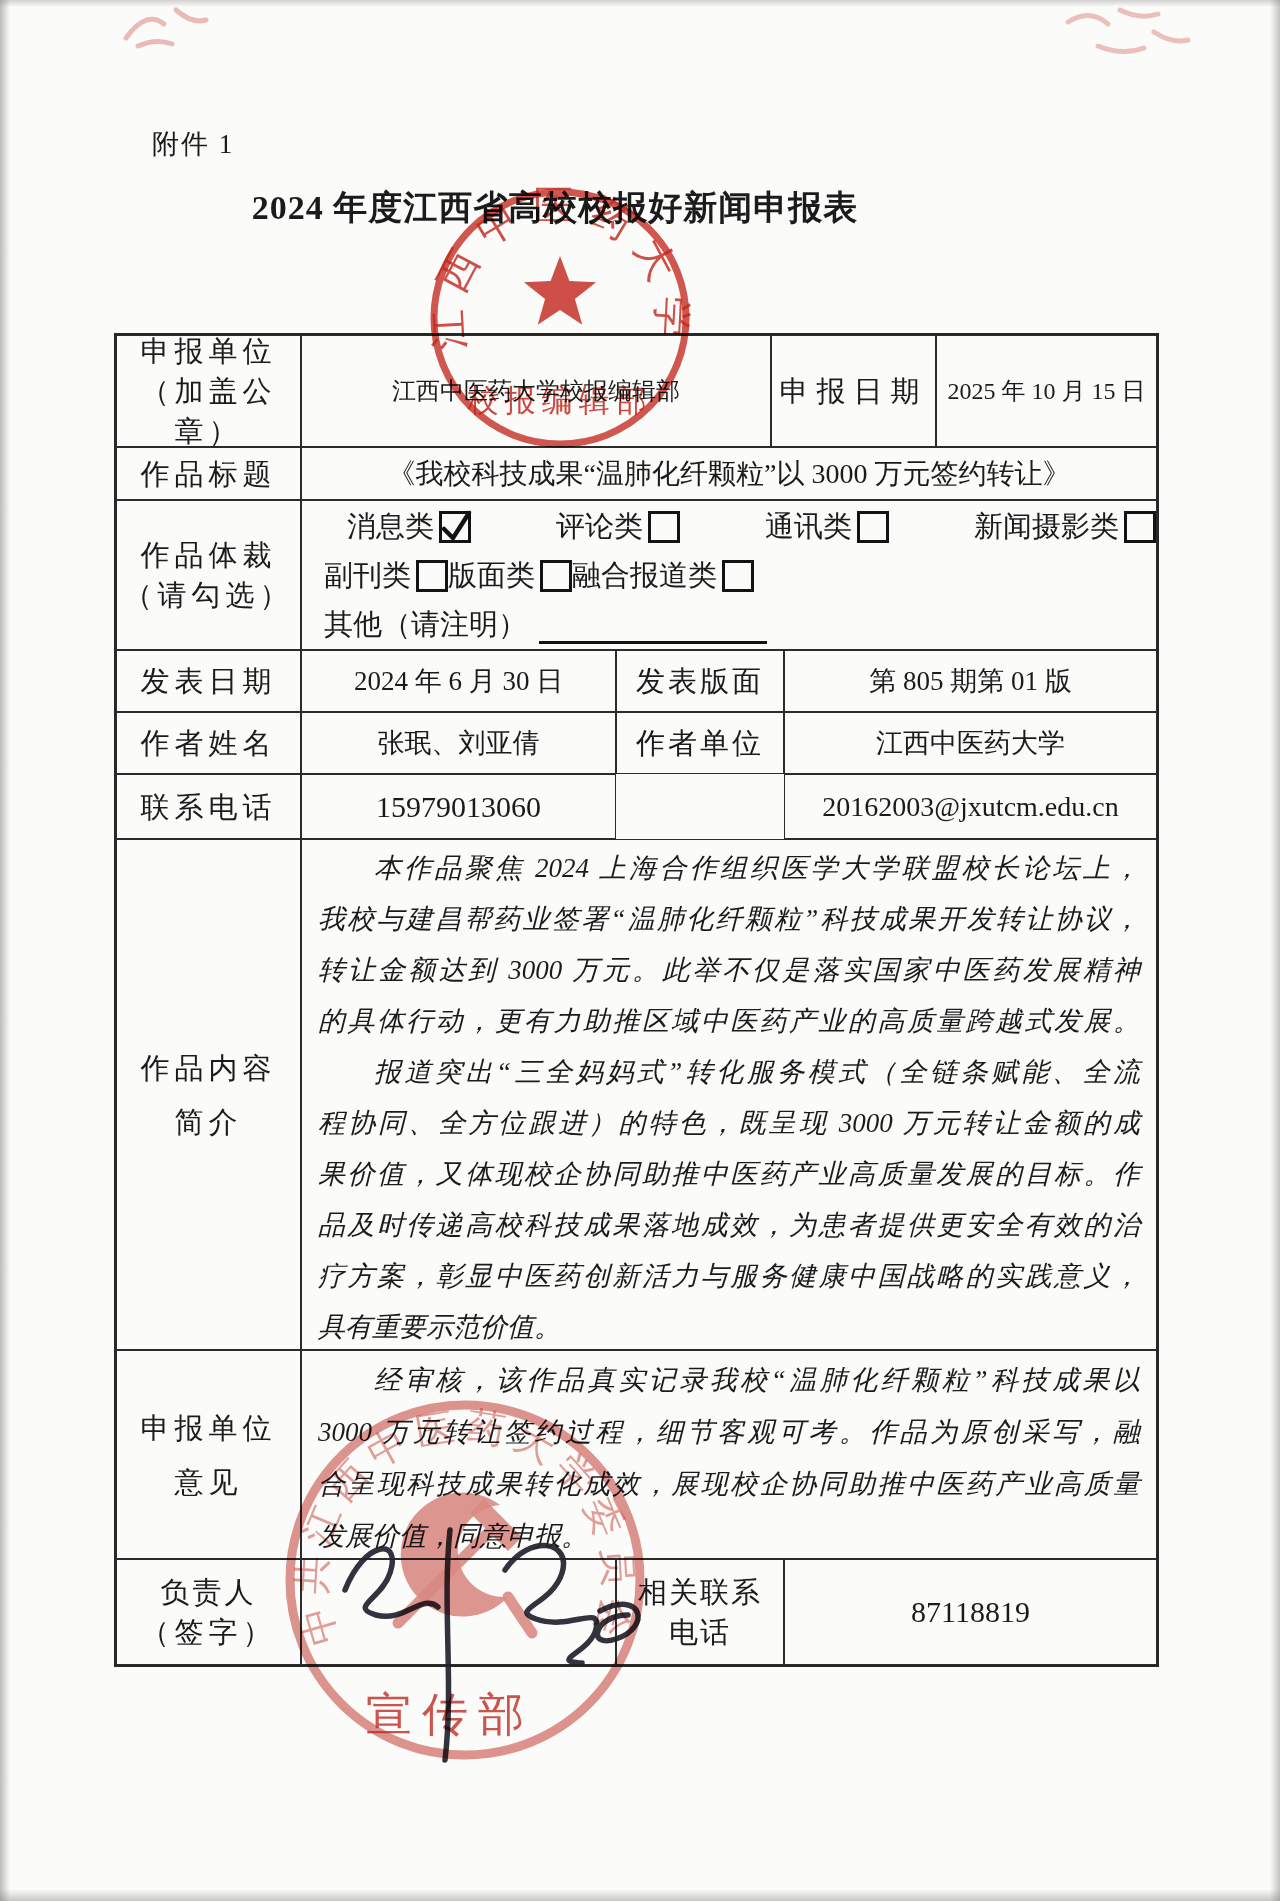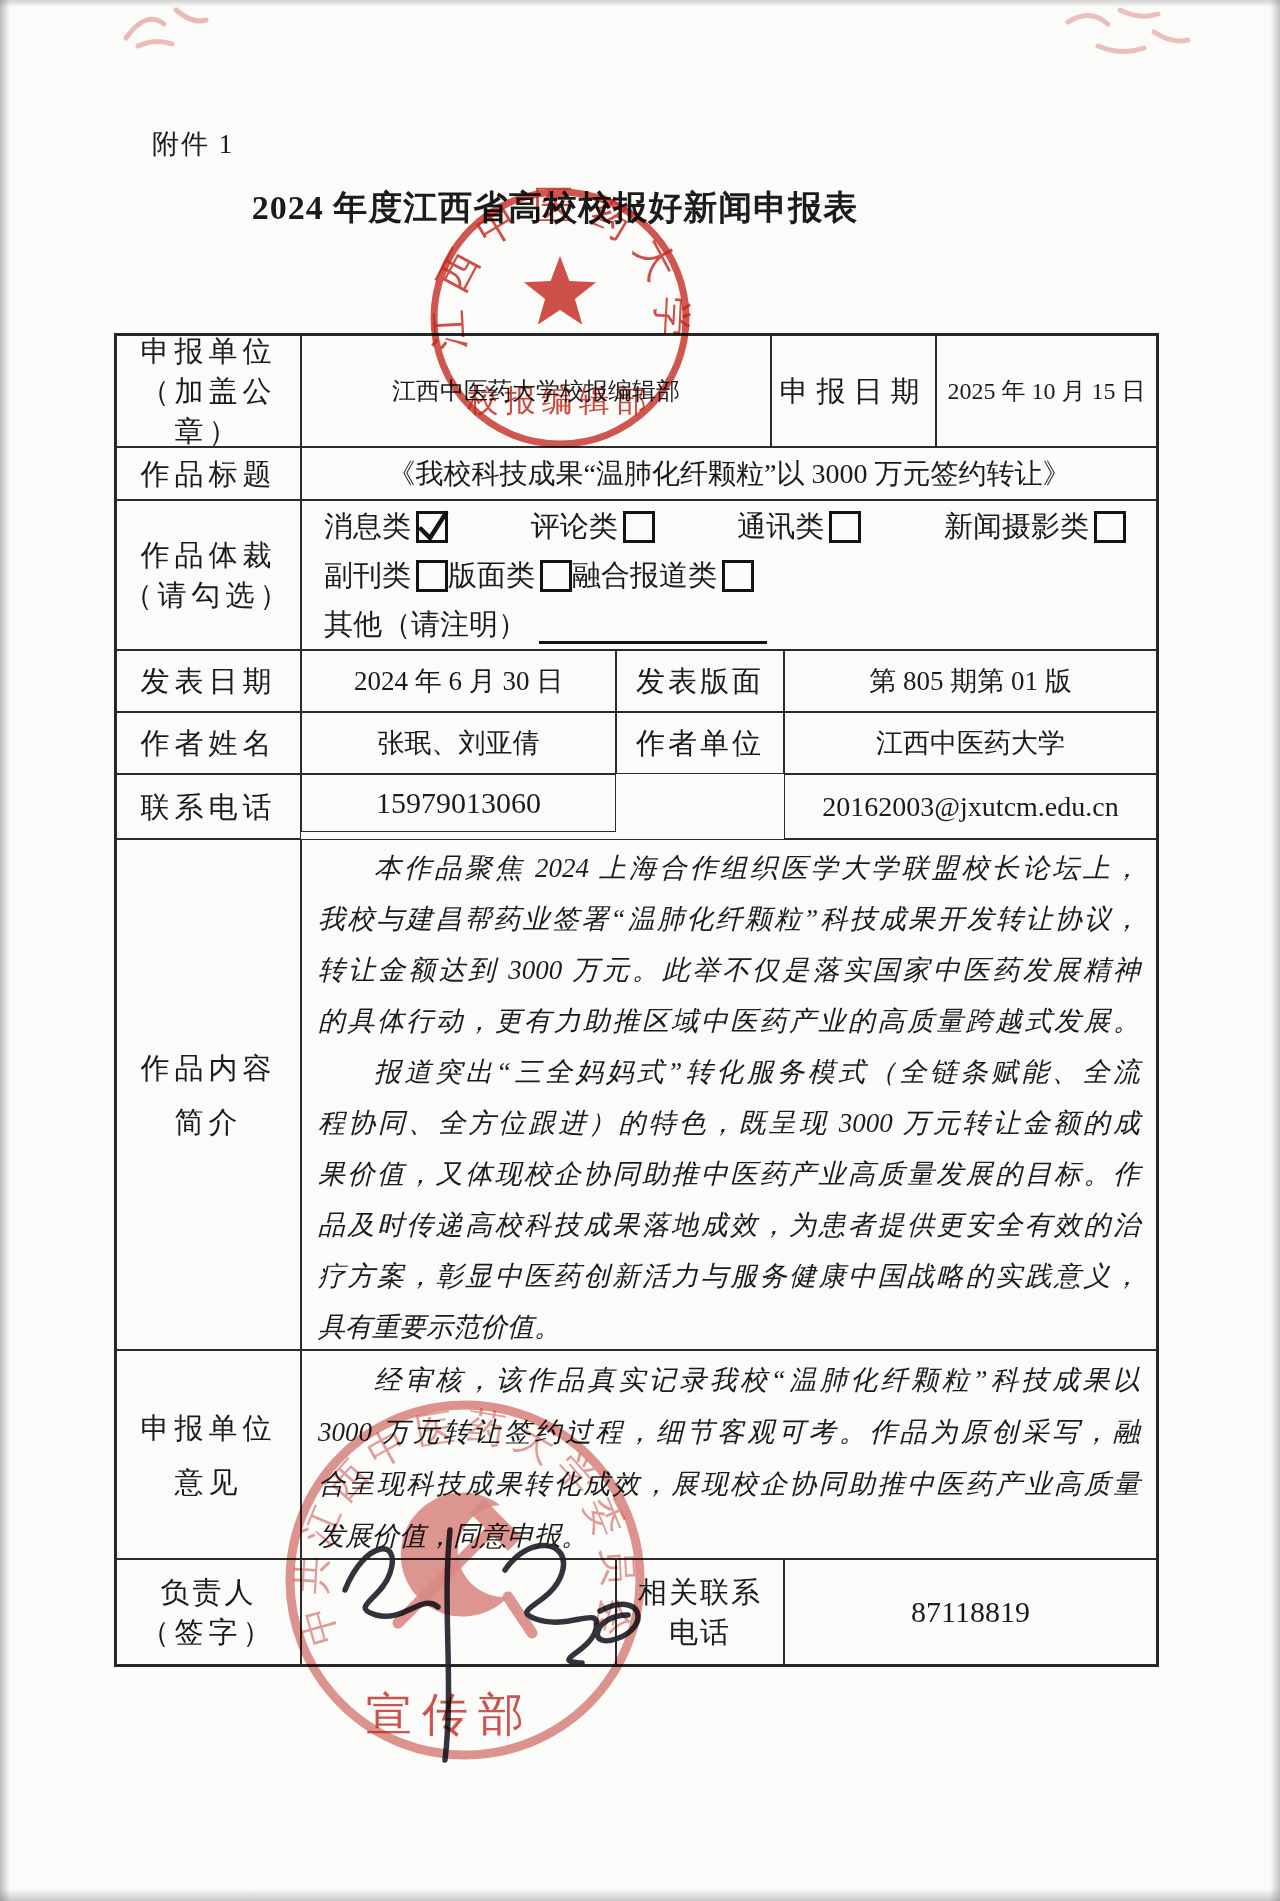--- a/index.html
+++ b/index.html
@@ -24,21 +24,21 @@
     border:2px solid #262626;box-sizing:content-box;z-index:5;}
   .cell{position:absolute;box-sizing:border-box;border:1px solid #2b2b2b;
     display:flex;flex-direction:column;align-items:center;justify-content:center;
     background:transparent;}
   .lab{font-size:29px;letter-spacing:5px;line-height:40px;text-align:center;}
   .val{font-size:27px;}
   .cell.start{align-items:stretch;justify-content:flex-start;}
 
   
   .genre-line{display:flex;align-items:center;height:50px;font-size:29px;padding-left:22px;box-sizing:border-box;}
-  .genre-line.sb{justify-content:space-between;padding-right:30px;}
+  .genre-line.sb{justify-content:space-between;margin-left:23px;}
   .genre-line.g2{}
   .opt{white-space:nowrap;display:inline-flex;align-items:center;}
   .box{display:inline-block;width:26px;height:26px;border:3px solid #131313;margin-left:5px;position:relative;}
   .box svg{position:absolute;left:-2px;top:-4px;overflow:visible;}
   .blank-line{display:inline-block;width:228px;height:36px;border-bottom:3px solid #131313;margin-left:12px;}
 
   
   .para-cell{padding:3px 16px 0 16px;font-style:italic;}
   .pline{font-size:27px;line-height:51px;width:100%;text-align:justify;text-align-last:justify;white-space:nowrap;}
   .pline.end{text-align-last:left;}
@@ -159,21 +159,21 @@
   <div class="cell" style="left:500px;top:377px;width:168px;height:62px">
     <div class="lab" style="letter-spacing:3px">作者单位</div>
   </div>
   <div class="cell" style="left:668px;top:377px;width:373px;height:62px">
     <div class="val">江西中医药大学</div>
   </div>
 
   <div class="cell" style="left:0;top:439px;width:185px;height:65px">
     <div class="lab">联系电话</div>
   </div>
-  <div class="cell" style="left:185px;top:439px;width:315px;height:58px">
+  <div class="cell" style="left:185px;top:439px;width:315px;height:65px">
     <div class="val" style="font-size:30px">15979013060</div>
   </div>
   <div class="cell" style="left:668px;top:439px;width:373px;height:65px">
     <div class="val" style="font-size:28px">20162003@jxutcm.edu.cn</div>
   </div>
 
   <div class="cell" style="left:0;top:504px;width:185px;height:511px">
     <div class="lab">作品内容</div>
     <div class="lab" style="margin-top:14px">简介</div>
   </div>

